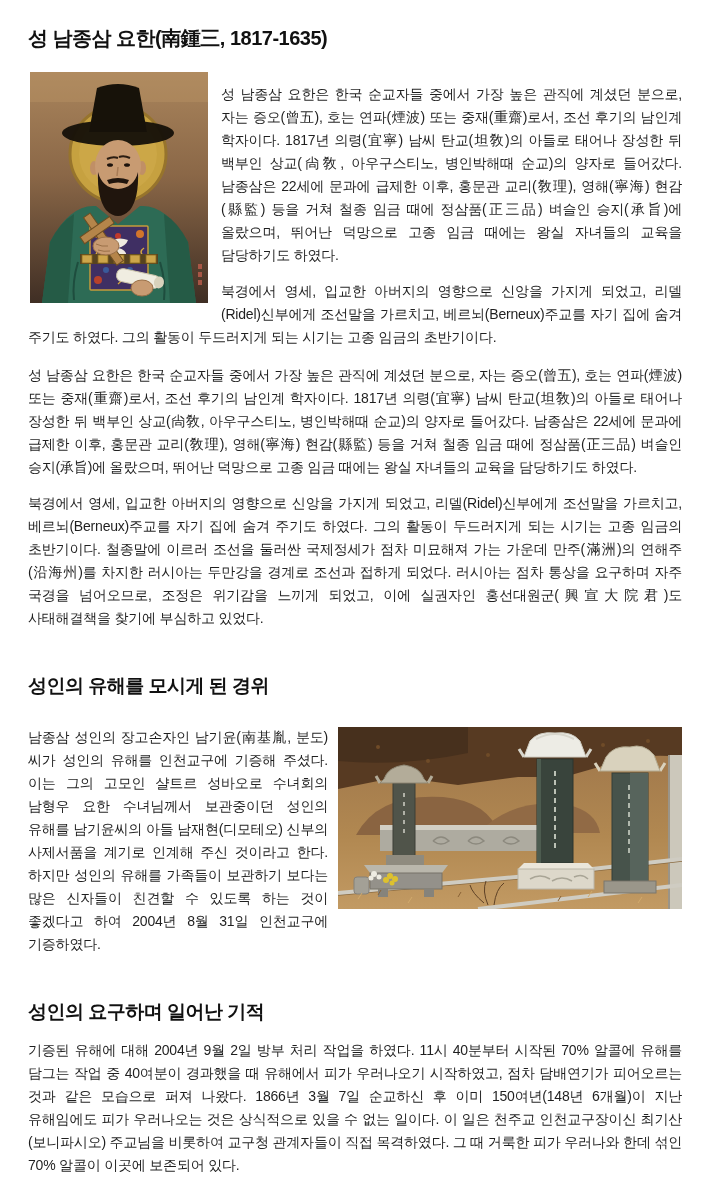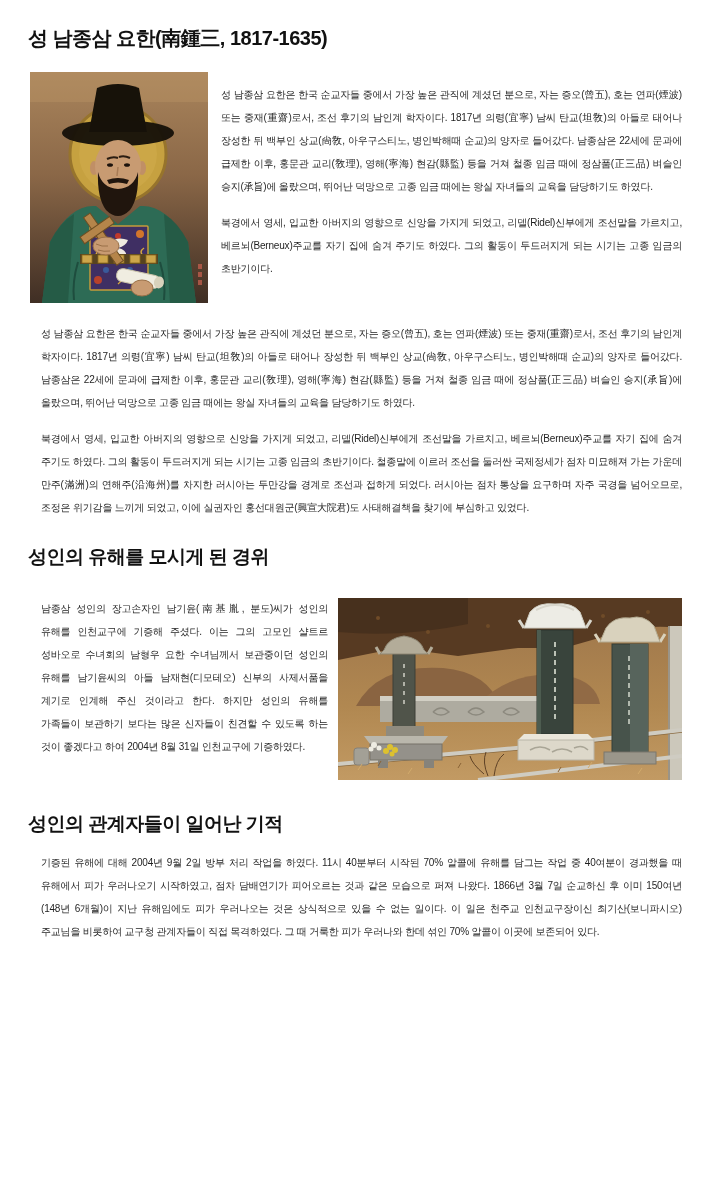--- a/index.html
+++ b/index.html
@@ -8,24 +8,24 @@
     font-family:"Liberation Sans","DejaVu Sans",sans-serif;
     color:#1f1f1f;
   }
   .page{padding:26px 27px 0 28px;}
   h1.doc-title{
     font-size:20px;line-height:24px;font-weight:700;color:#111;
     margin:0 0 20px 0;letter-spacing:-0.5px;
   }
   h2.sec-title{
     font-size:19px;line-height:23px;font-weight:700;color:#111;
-    margin:26px 0 16px 0;letter-spacing:-0.5px;
+    margin:44px 0 16px 0;letter-spacing:-0.5px;
   }
   p.body-text{
-    font-size:10px;line-height:23px;margin:13px 0 0 13px;
+    font-size:14px;line-height:23px;margin:13px 0 0 0;
     text-align:justify;word-break:keep-all;letter-spacing:-0.2px;
   }
   p.body-text:first-child{margin-top:0;}
   .intro-block{overflow:hidden;}
   .portrait-wrap{
     float:left;width:178px;height:231px;margin:2px 13px 4px 2px;
   }
   .relics-block{overflow:hidden;}
   .photo-wrap{
     float:right;width:344px;height:182px;margin:14px 0 6px 10px;
@@ -256,17 +256,17 @@
         <g stroke="#8a6336" stroke-width="1" fill="none">
           <path d="M40 168 l3 -5"></path>
             <path d="M220 174 l3 -5"></path>
             <path d="M120 170 l3 -5"></path>
         </g>
       </svg>
     </div>
     <p class="body-text">남종삼 성인의 장고손자인 남기윤(南基胤, 분도)씨가 성인의 유해를 인천교구에 기증해 주셨다. 이는 그의 고모인 샬트르 성바오로 수녀회의 남형우 요한 수녀님께서 보관중이던 성인의 유해를 남기윤씨의 아들 남재현(디모테오) 신부의 사제서품을 계기로 인계해 주신 것이라고 한다. 하지만 성인의 유해를 가족들이 보관하기 보다는 많은 신자들이 친견할 수 있도록 하는 것이 좋겠다고 하여 2004년 8월 31일 인천교구에 기증하였다.</p>
   </div>
 
-  <h2 class="sec-title">성인의 관계자들이 일어난 기적</h2>
+  <h2 class="sec-title">성인의 요구하며 일어난 기적</h2>
 
   <p class="body-text">기증된 유해에 대해 2004년 9월 2일 방부 처리 작업을 하였다. 11시 40분부터 시작된 70% 알콜에 유해를 담그는 작업 중 40여분이 경과했을 때 유해에서 피가 우러나오기 시작하였고, 점차 담배연기가 피어오르는 것과 같은 모습으로 퍼져 나왔다. 1866년 3월 7일 순교하신 후 이미 150여년(148년 6개월)이 지난 유해임에도 피가 우러나오는 것은 상식적으로 있을 수 없는 일이다. 이 일은 천주교 인천교구장이신 최기산(보니파시오) 주교님을 비롯하여 교구청 관계자들이 직접  목격하였다. 그 때 거룩한 피가 우러나와 한데 섞인 70% 알콜이 이곳에 보존되어 있다.</p>
 
 </div>
 
 </body></html>

